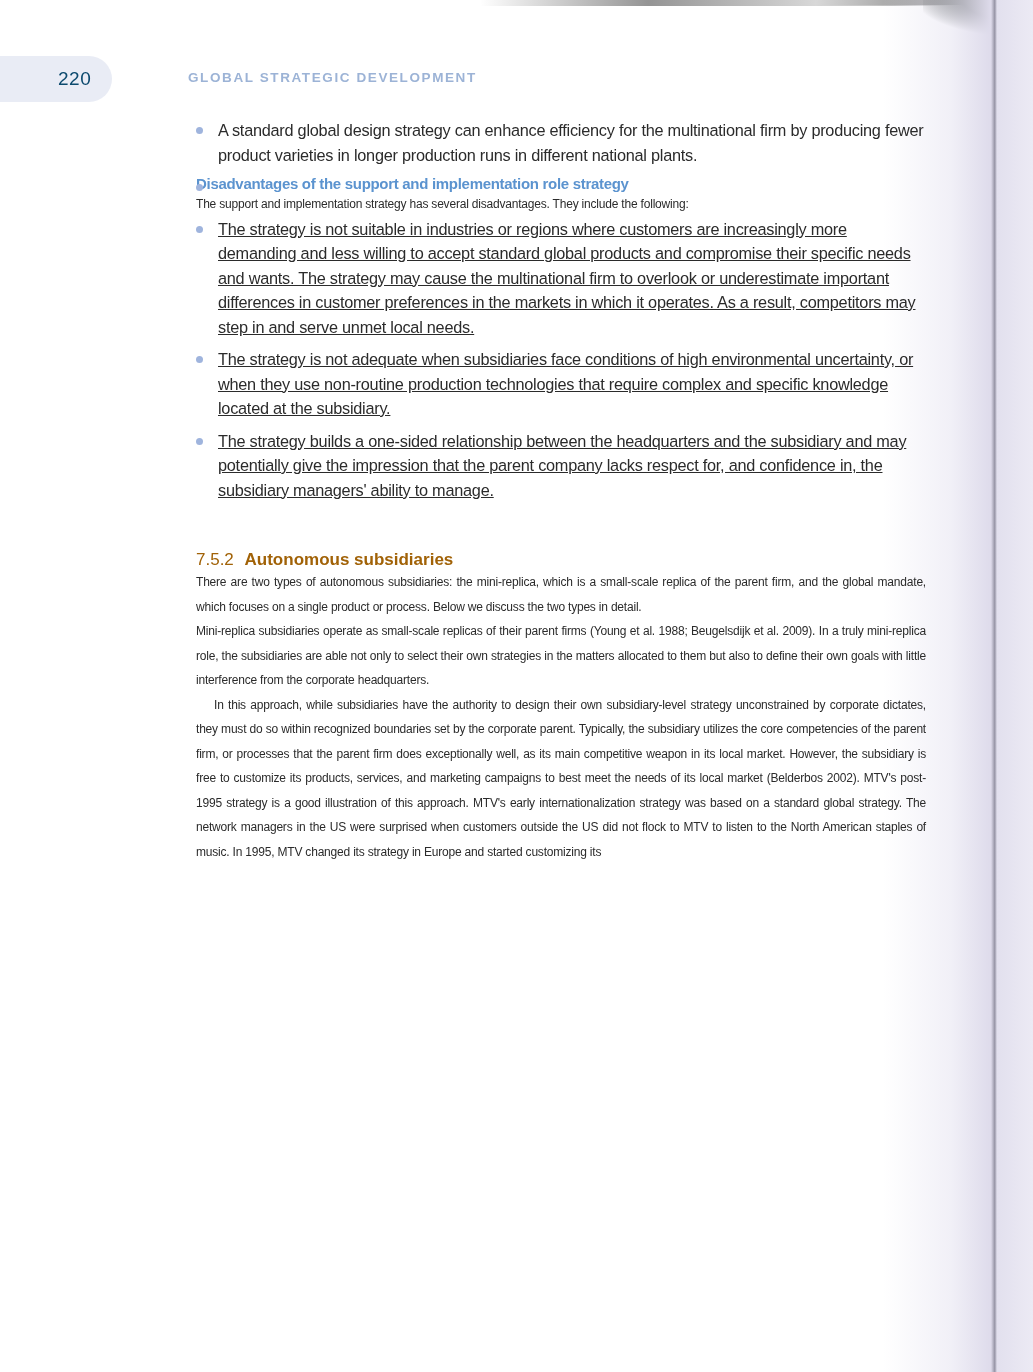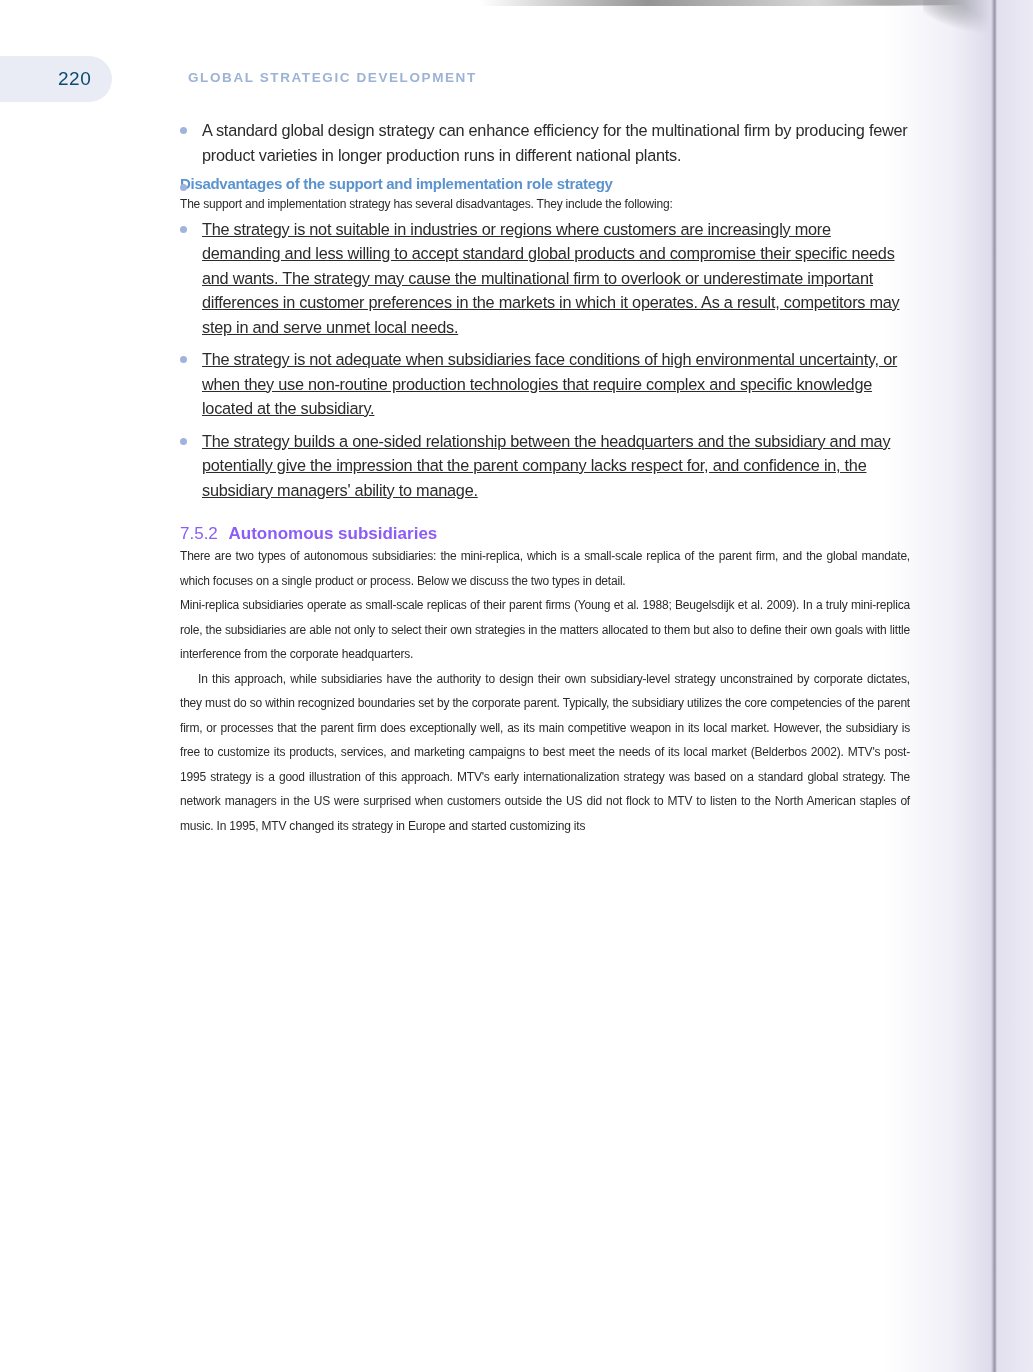--- a/index.html
+++ b/index.html
@@ -64,21 +64,21 @@
       position: absolute;
       left: 188px;
       top: 70px;
       font-size: 13.5px;
       font-weight: bold;
       letter-spacing: 1.6px;
       color: #9cb3d6;
     }
     .content {
       position: absolute;
-      left: 180px;
+      left: 196px;
       top: 118px;
       width: 730px;
     }
     ul.bullets {
       list-style: none;
       margin: 0;
       padding: 0;
     }
     ul.bullets li {
       position: relative;
@@ -113,23 +113,23 @@
     p.body {
       margin: 0;
       font-size: 12px;
       line-height: 24.5px;
       text-align: justify;
       letter-spacing: -0.2px;
     }
     .intro-1 { margin-top: 18px; margin-bottom: 14px; }
     .bullets-2 li { margin-bottom: 6px; text-decoration: underline; }
     .section-heading {
-      margin-top: 22px;
+      margin-top: 48px;
       font-size: 17px;
-      color: #8b5cf6;
+      color: #a16207;
     }
     .section-heading .num {
       font-weight: normal;
       margin-right: 6px;
     }
     .section-heading .title {
       font-weight: bold;
     }
     .intro-2 { margin-top: 14px; }
     .heading-2 { margin-top: 46px; }

